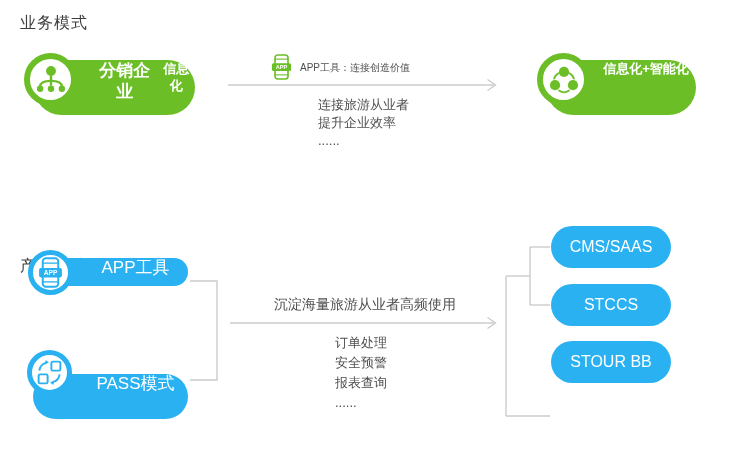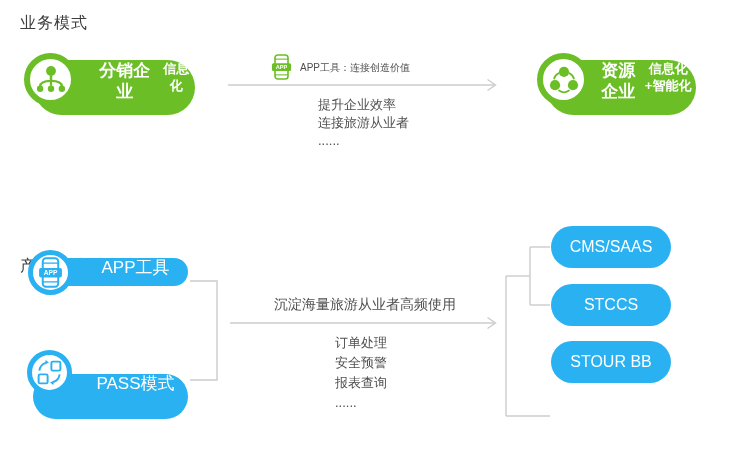--- a/index.html
+++ b/index.html
@@ -132,28 +132,27 @@
       <rect x="5.5" y="1.5" width="19" height="35" rx="4" fill="none" stroke="currentColor" stroke-width="2.4"></rect>
       <line x1="5.5" y1="7.5" x2="24.5" y2="7.5" stroke="currentColor" stroke-width="1.6"></line>
       <line x1="5.5" y1="30.5" x2="24.5" y2="30.5" stroke="currentColor" stroke-width="1.6"></line>
       <rect x="1" y="13.5" width="28" height="11.5" rx="2.2" fill="currentColor"></rect>
       <text x="15" y="22.6" text-anchor="middle" font-size="8.2" font-weight="bold" fill="#ffffff">APP</text>
     </svg>
   </div>
   <div class="flow-head" style="left:300px;top:61px;">APP工具：连接创造价值</div>
 
   <div class="flow-points" style="left:318px;top:96px;">
+    <div>连接旅游从业者</div>
     <div>提升企业效率</div>
-    <div>连接旅游从业者</div>
     <div>......</div>
   </div>
 
   <div class="badge green" style="left:537px;top:53px;width:159px;height:70px;">
     <div class="pill" style="left:9px;top:7px;width:150px;height:55px;border-radius:28px;padding-left:50px;">
-      <div class="t1">资源企业</div>
       <div class="t2">信息化+智能化</div>
     </div>
     <div class="ring" style="left:0;top:0;width:53px;height:53px;">
       <svg width="34" height="34" viewBox="0 0 36 36">
         <circle cx="18" cy="9.5" r="5.4" fill="currentColor"></circle>
         <circle cx="8.5" cy="23.5" r="5.4" fill="currentColor"></circle>
         <circle cx="27.5" cy="23.5" r="5.4" fill="currentColor"></circle>
         <path d="M12.2 10.8 Q8.2 13.2 7.6 16.4" stroke="currentColor" stroke-width="2" fill="none" stroke-linecap="round"></path>
         <path d="M23.8 10.8 Q27.8 13.2 28.4 16.4" stroke="currentColor" stroke-width="2" fill="none" stroke-linecap="round"></path>
         <path d="M12.8 29.2 Q18 33 23.2 29.2" stroke="currentColor" stroke-width="2" fill="none" stroke-linecap="round"></path>

